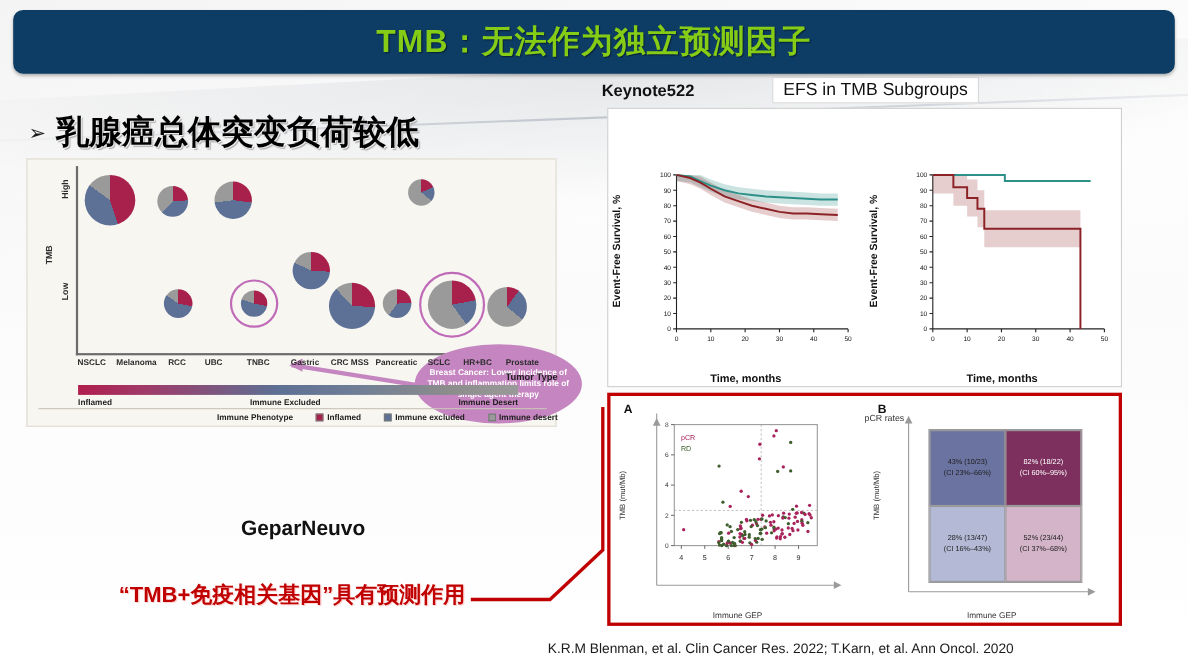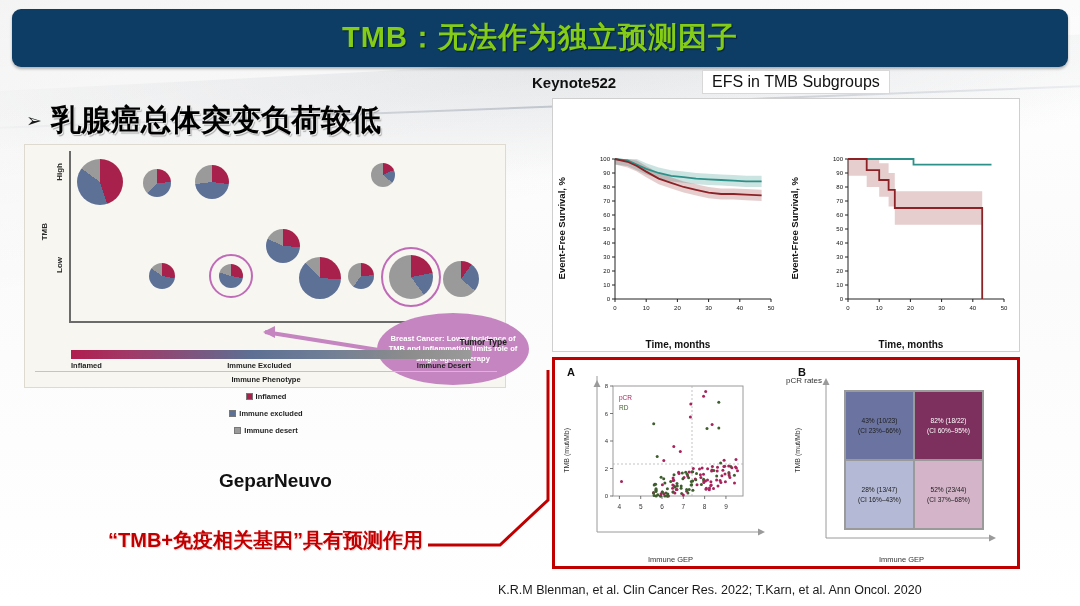--- a/index.html
+++ b/index.html
@@ -103,22 +103,22 @@
   .gradient-labels {
     position: absolute; left: 46px; top: 216px; width: 400px;
     display: flex; justify-content: space-between;
     font-size: 7.5px; font-weight: bold; color: #1d1d1d;
   }
   .fig-divider {
     position: absolute; left: 10px; top: 226px; width: 462px; height: 1px; background: #c9c4b8;
   }
   .legend-row {
     position: absolute; left: 0; top: 230px; width: 482px;
-    display: flex; justify-content: flex-end; align-items: center; gap: 8px;
-    font-size: 7.5px; font-weight: bold; color: #1d1d1d; flex-direction: column;
+    display: flex; justify-content: flex-end; align-items: center; gap: 21px;
+    font-size: 7.5px; font-weight: bold; color: #1d1d1d;
   }
   .legend-row .sw { width: 7px; height: 7px; display: inline-block; border: 1px solid #777; }
   .legend-item { display: flex; align-items: center; gap: 3px; }
 
   
   .callout {
     position: absolute; left: 352px; top: 168px;
     width: 152px; height: 72px;
     background: #c585c0; border-radius: 50%;
     display: flex; align-items: center; justify-content: center;
@@ -127,21 +127,21 @@
   .callout-text {
     color: #ffffff; font-size: 7.6px; font-weight: bold;
     text-align: center; line-height: 1.34;
   }
   .ring {
     position: absolute; border: 2.4px solid #c06bb8; border-radius: 50%;
   }
 
   
   .keynote-label {
-    position: absolute; left: 532px; top: 74px;
+    position: absolute; left: 547px; top: 74px;
     font-size: 15px; font-weight: bold; color: #111;
   }
   .efs-label {
     position: absolute; left: 702px; top: 70px;
     font-size: 16px; color: #111;
     background: #ffffff; padding: 2px 9px;
     border: 1px solid #d8d8d8;
   }
 
   
@@ -276,20 +276,33 @@
     <path d="M360 206 L240 187" stroke="#c585c0" stroke-width="4" fill="none"></path>
     <path d="M238 187 l12 -6 l0 12 z" fill="#c585c0"></path>
     <path d="M424 206 L398 180" stroke="#c585c0" stroke-width="4" fill="none"></path>
     <path d="M397 179 l11 3 l-8 8 z" fill="#c585c0"></path>
   </svg>
 
   <div class="callout">
     <div class="callout-text">Breast Cancer: Lower incidence of TMB and inflammation limits role of single agent therapy</div>
   </div>
 
+  <div class="xlabels">
+    <span style="flex:1">NSCLC</span>
+    <span style="flex:1.2">Melanoma</span>
+    <span style="flex:0.8">RCC</span>
+    <span style="flex:1">UBC</span>
+    <span style="flex:1.2">TNBC</span>
+    <span style="flex:1.1">Gastric</span>
+    <span style="flex:1.1">CRC MSS</span>
+    <span style="flex:1.2">Pancreatic</span>
+    <span style="flex:0.9">SCLC</span>
+    <span style="flex:1">HR+BC</span>
+    <span style="flex:1.2">Prostate</span>
+  </div>
 
   <div class="xaxis-title">Tumor Type</div>
 
   <div class="gradient-bar"></div>
   <div class="gradient-labels">
     <span>Inflamed</span>
     <span>Immune Excluded</span>
     <span>Immune Desert</span>
   </div>
 

